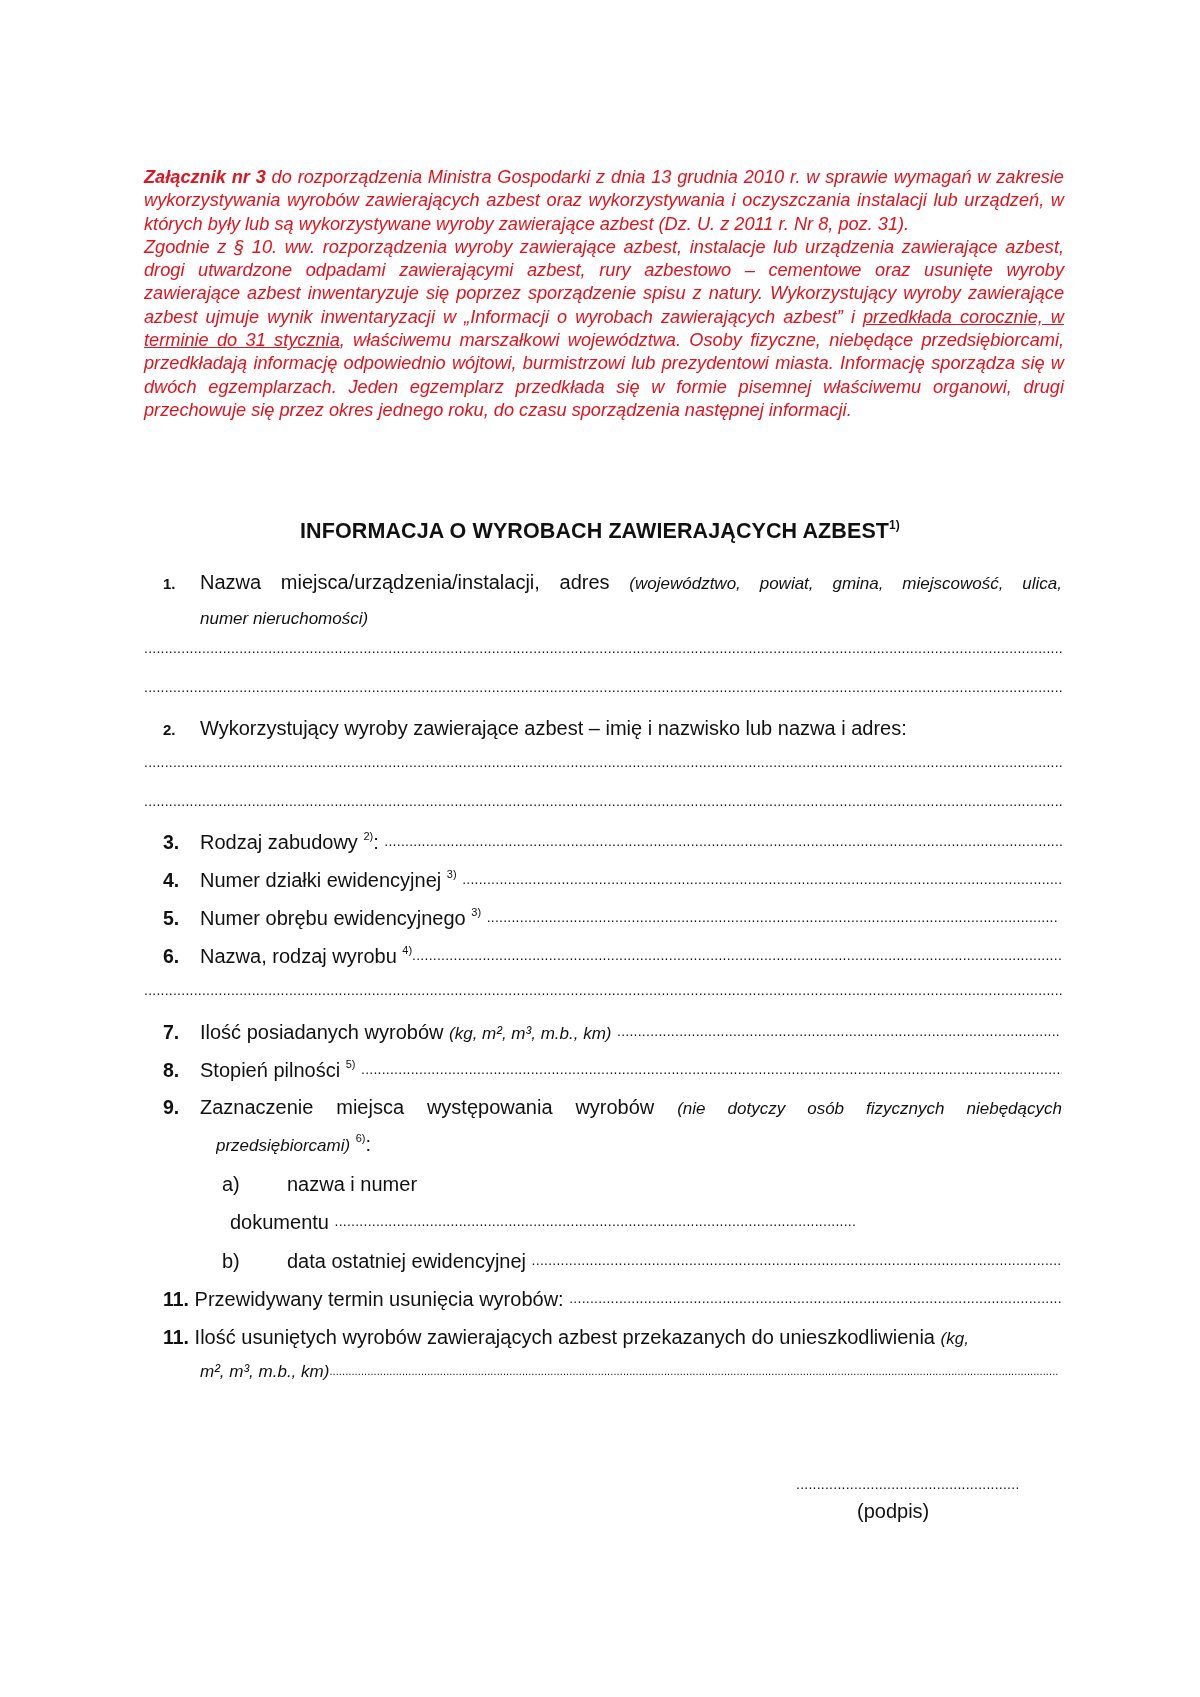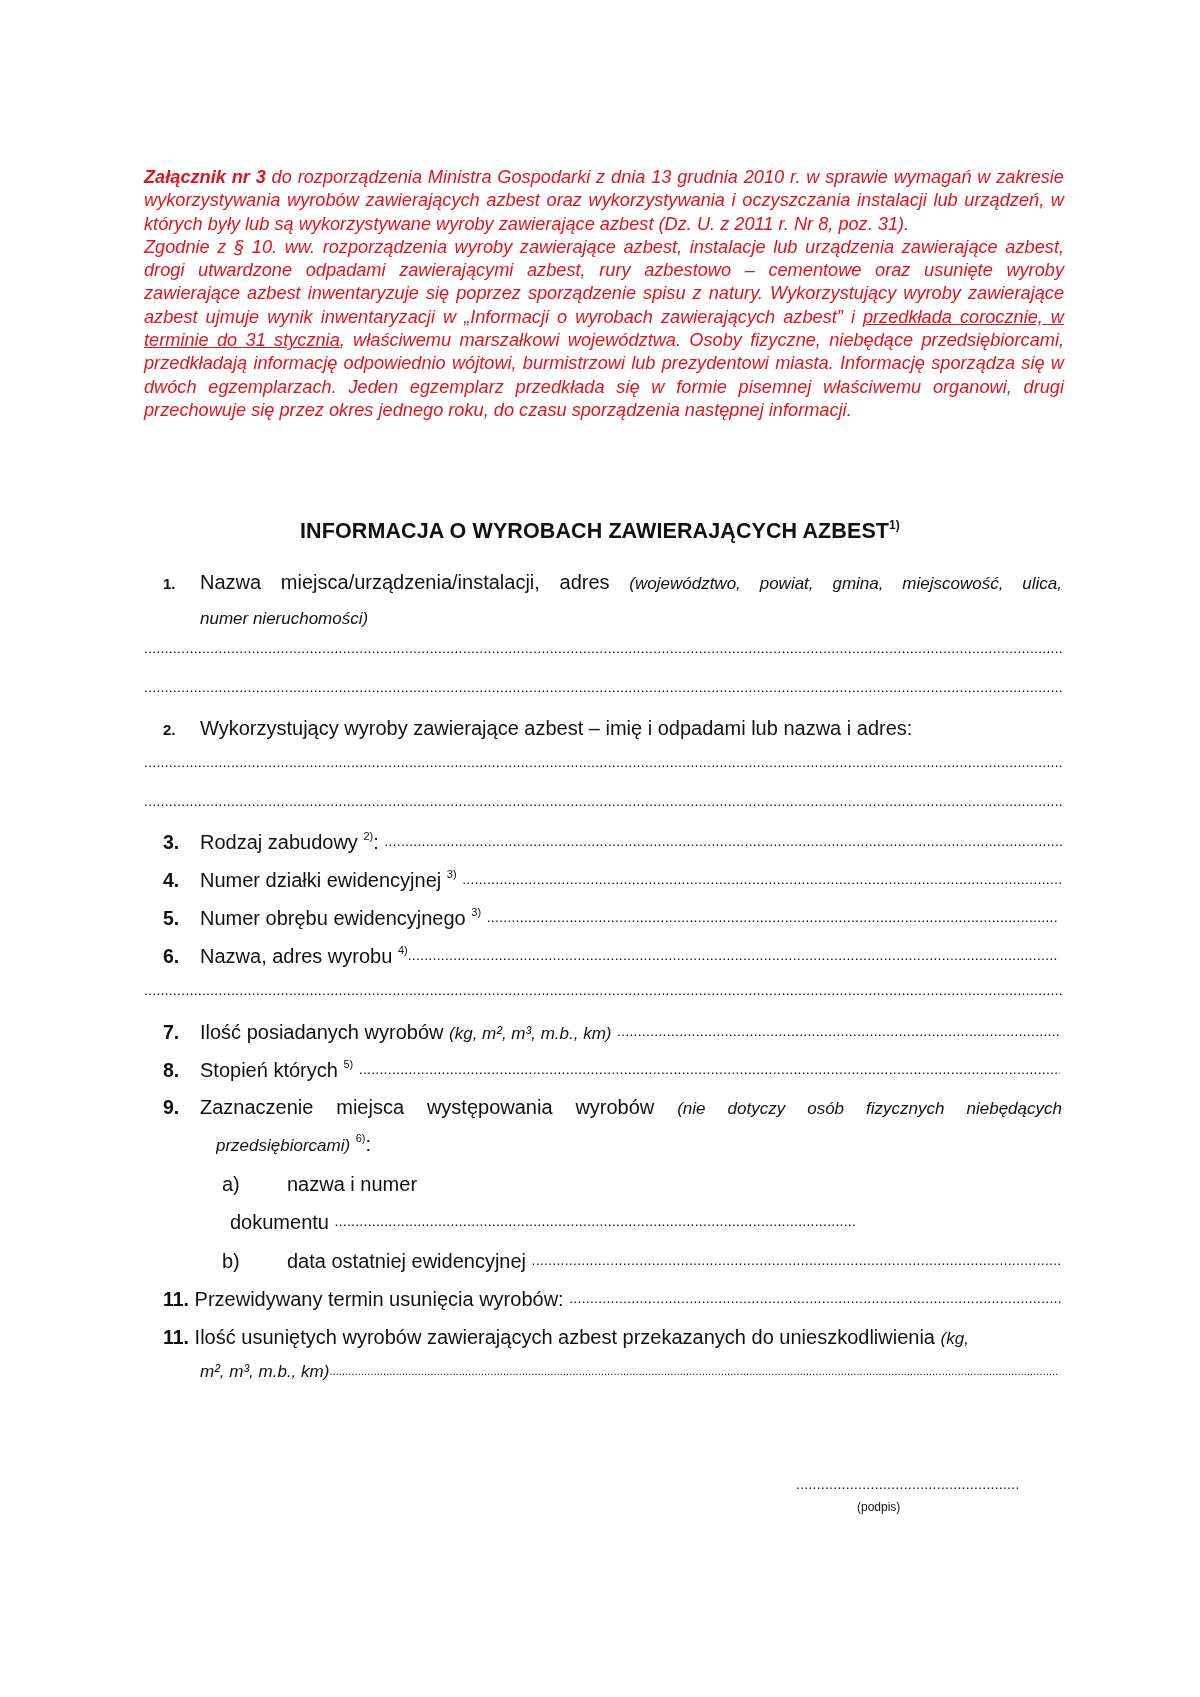--- a/index.html
+++ b/index.html
@@ -13,68 +13,68 @@
   .line { position: absolute; left: 144px; width: 918px; white-space: nowrap; overflow: hidden; font-size: 20px; }
   .num { display: inline-block; width: 37px; text-align: left; }
   .numsmall { font-size: 15px; font-weight: bold; }
   .numbig { font-weight: bold; font-size: 19.5px; }
   .it { font-style: italic; font-size: 17px; }
   .sup { font-size: 11px; vertical-align: 9px; }
   .dots { display: inline-block; overflow: hidden; white-space: nowrap; vertical-align: baseline; letter-spacing: 0.25px; font-size: 14px; }
   .dotfull { position: absolute; left: 144px; width: 918px; overflow: hidden; white-space: nowrap; font-size: 14px; letter-spacing: 0.25px; }
   .justify { text-align: justify; text-align-last: justify; white-space: normal; }
   .sig-dots { position: absolute; left: 796px; top: 1476px; font-size: 14px; letter-spacing: 0.5px; white-space: nowrap; }
-  .sig-label { position: absolute; left: 857px; top: 1500px; font-size: 12px; }
+  .sig-label { position: absolute; left: 857px; top: 1500px; font-size: 20px; }
 </style>
 </head>
 <body>
 
 <div class="intro">
   <p><span class="bold">Załącznik nr 3</span><span> do rozporządzenia Ministra Gospodarki z dnia 13 grudnia 2010 r. w sprawie wymagań w zakresie wykorzystywania wyrobów zawierających azbest oraz wykorzystywania i oczyszczania instalacji lub urządzeń, w których były lub są wykorzystywane wyroby zawierające azbest (Dz. U. z 2011 r. Nr 8, poz. 31).</span></p>
   <p><span>Zgodnie z § 10. ww. rozporządzenia wyroby zawierające azbest, instalacje lub urządzenia zawierające azbest, drogi utwardzone odpadami zawierającymi azbest, rury azbestowo – cementowe oraz usunięte wyroby zawierające azbest inwentaryzuje się poprzez sporządzenie spisu z natury. Wykorzystujący wyroby zawierające azbest ujmuje wynik inwentaryzacji w „Informacji o wyrobach zawierających azbest” i </span><u>przedkłada corocznie, w terminie do 31 stycznia</u><span>, właściwemu marszałkowi województwa. Osoby fizyczne, niebędące przedsiębiorcami, przedkładają informację odpowiednio wójtowi, burmistrzowi lub prezydentowi miasta. Informację sporządza się w dwóch egzemplarzach. Jeden egzemplarz przedkłada się w formie pisemnej właściwemu organowi, drugi przechowuje się przez okres jednego roku, do czasu sporządzenia następnej informacji.</span></p>
 </div>
 
 <div class="title"><span>INFORMACJA O WYROBACH ZAWIERAJĄCYCH AZBEST</span><sup>1)</sup></div>
 
 <div class="line justify" style="top:571px; left:163px; width:899px;">
   <span class="num numsmall">1.</span><span>Nazwa miejsca/urządzenia/instalacji, adres</span> <span class="it">(województwo, powiat, gmina, miejscowość, ulica,</span>
 </div>
 <div class="line" style="top:606px; left:200px;"><span class="it">numer nieruchomości)</span></div>
 <div class="dotfull" style="top:640px;">......................................................................................................................................................................................................................................................</div>
 <div class="dotfull" style="top:679px;">......................................................................................................................................................................................................................................................</div>
 
 <div class="line" style="top:717px; left:163px;">
-  <span class="num numsmall">2.</span><span>Wykorzystujący wyroby zawierające azbest – imię i odpadami lub nazwa i adres:</span>
+  <span class="num numsmall">2.</span><span>Wykorzystujący wyroby zawierające azbest – imię i nazwisko lub nazwa i adres:</span>
 </div>
 <div class="dotfull" style="top:754px;">......................................................................................................................................................................................................................................................</div>
 <div class="dotfull" style="top:793px;">......................................................................................................................................................................................................................................................</div>
 
 <div class="line" style="top:830px; left:163px; width:899px;">
   <span class="num numbig">3.</span><span>Rodzaj zabudowy</span> <span class="sup">2)</span><span>:</span> <span class="dots" style="width: 677.656px;">......................................................................................................................................................................................................................................................</span>
 </div>
 
 <div class="line" style="top:868px; left:163px; width:899px;">
   <span class="num numbig">4.</span><span>Numer działki ewidencyjnej</span> <span class="sup">3)</span> <span class="dots" style="width: 599.875px;">......................................................................................................................................................................................................................................................</span>
 </div>
 
 <div class="line" style="top:906px; left:163px; width:896px;">
   <span class="num numbig">5.</span><span>Numer obrębu ewidencyjnego</span> <span class="sup">3)</span> <span class="dots" style="width: 572.375px;">......................................................................................................................................................................................................................................................</span>
 </div>
 
 <div class="line" style="top:944px; left:163px; width:899px;">
-  <span class="num numbig">6.</span><span>Nazwa, adres wyrobu</span> <span class="sup">4)</span><span class="dots" style="width: 649.906px;">......................................................................................................................................................................................................................................................</span>
+  <span class="num numbig">6.</span><span>Nazwa, rodzaj wyrobu</span> <span class="sup">4)</span><span class="dots" style="width: 649.906px;">......................................................................................................................................................................................................................................................</span>
 </div>
 <div class="dotfull" style="top:982px;">......................................................................................................................................................................................................................................................</div>
 
 <div class="line" style="top:1021px; left:163px; width:896px;">
   <span class="num numbig">7.</span><span>Ilość posiadanych wyrobów</span> <span class="it">(kg, m², m³, m.b., km)</span> <span class="dots" style="width: 456.297px;">......................................................................................................................................................................................................................................................</span>
 </div>
 
 <div class="line" style="top:1058px; left:163px; width:899px;">
-  <span class="num numbig">8.</span><span>Stopień których</span> <span class="sup">5)</span> <span class="dots" style="width: 701px;">......................................................................................................................................................................................................................................................</span>
+  <span class="num numbig">8.</span><span>Stopień pilności</span> <span class="sup">5)</span> <span class="dots" style="width: 701px;">......................................................................................................................................................................................................................................................</span>
 </div>
 
 <div class="line justify" style="top:1096px; left:163px; width:899px;">
   <span class="num numbig">9.</span><span>Zaznaczenie miejsca występowania wyrobów</span> <span class="it">(nie dotyczy osób fizycznych niebędących</span>
 </div>
 <div class="line" style="top:1132px; left:216px;">
   <span class="it">przedsiębiorcami)</span> <span class="sup">6)</span><span>:</span>
 </div>
 <div class="line" style="top:1173px; left:222px;">
   <span style="display:inline-block; width:65px;">a)</span><span>nazwa i numer</span>

